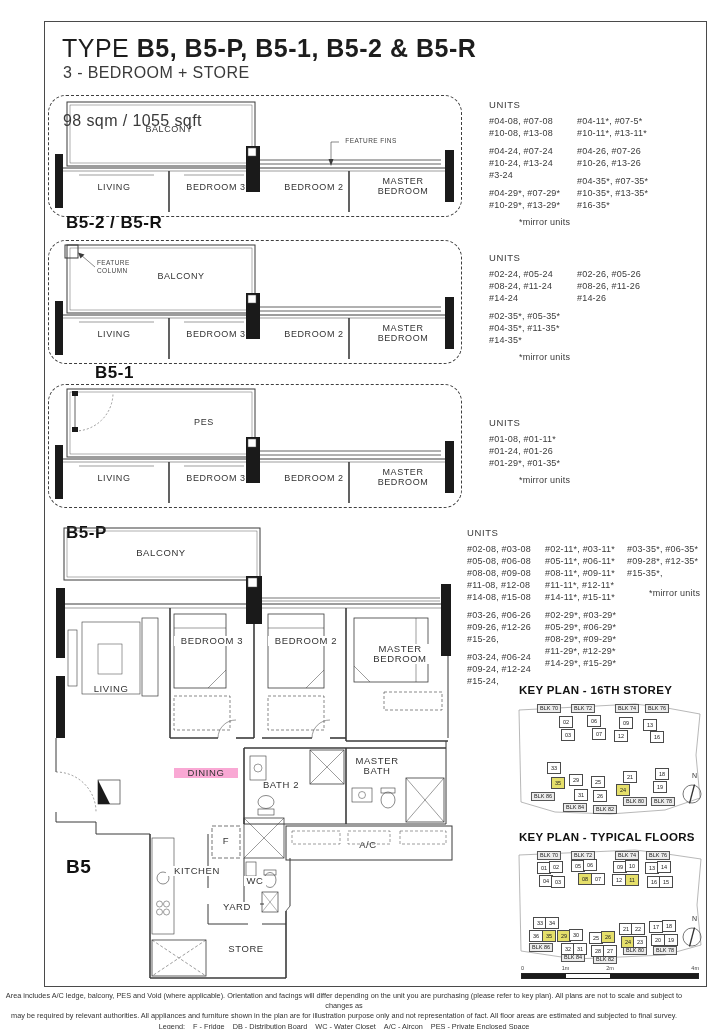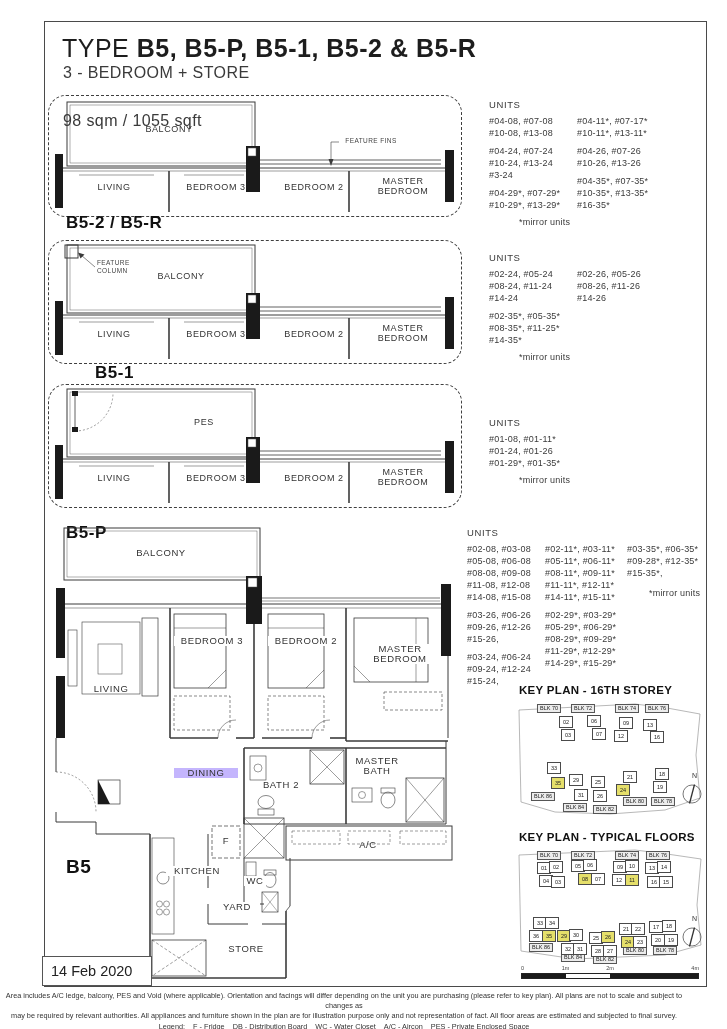--- a/index.html
+++ b/index.html
@@ -104,21 +104,21 @@
           <div class="u-line">#10-08, #13-08</div>
           <div class="u-gap"></div>
           <div class="u-line">#04-24, #07-24</div>
           <div class="u-line">#10-24, #13-24</div>
           <div class="u-line">#3-24</div>
           <div class="u-gap"></div>
           <div class="u-line">#04-29*, #07-29*</div>
           <div class="u-line">#10-29*, #13-29*</div>
         </div>
       <div class="ucol">
-          <div class="u-line">#04-11*, #07-17*</div>
+          <div class="u-line">#04-11*, #07-5*</div>
           <div class="u-line">#10-11*, #13-11*</div>
           <div class="u-gap"></div>
           <div class="u-line">#04-26, #07-26</div>
           <div class="u-line">#10-26, #13-26</div>
           <div class="u-gap"></div>
           <div class="u-line">#04-35*, #07-35*</div>
           <div class="u-line">#10-35*, #13-35*</div>
           <div class="u-line">#16-35*</div>
         </div>
     </div>
@@ -158,21 +158,21 @@
 
   <div class="units-block" style="left:489px;top:252px;">
     <div class="units-title">UNITS</div>
     <div class="ucols">
       <div class="ucol" style="width:88px;">
           <div class="u-line">#02-24, #05-24</div>
           <div class="u-line">#08-24, #11-24</div>
           <div class="u-line">#14-24</div>
           <div class="u-gap"></div>
           <div class="u-line">#02-35*, #05-35*</div>
-          <div class="u-line">#08-35*, #11-25*</div>
+          <div class="u-line">#04-35*, #11-35*</div>
           <div class="u-line">#14-35*</div>
         </div>
       <div class="ucol">
           <div class="u-line">#02-26, #05-26</div>
           <div class="u-line">#08-26, #11-26</div>
           <div class="u-line">#14-26</div>
         </div>
     </div>
     <div class="mirror-note">*mirror units</div>
   </div>
@@ -385,34 +385,33 @@
         <rect x="214" y="366" width="16" height="20" stroke-width="0.7"></rect>
         <line x1="214" y1="366" x2="230" y2="386" stroke-width="0.4"></line>
         <line x1="230" y1="366" x2="214" y2="386" stroke-width="0.4"></line>
       </g>
     </svg>
     <div class="rlabel" style="left:58px;top:22px;width:110px;">BALCONY</div>
     <div class="rlabel" style="left:28px;top:158px;width:70px;">LIVING</div>
     <div class="rlabel" style="left:126px;top:110px;width:76px;background:#fff;">BEDROOM 3</div>
     <div class="rlabel" style="left:220px;top:110px;width:76px;background:#fff;">BEDROOM 2</div>
     <div class="rlabel" style="left:316px;top:118px;width:72px;background:#fff;">MASTER BEDROOM</div>
-    <div class="rlabel" style="left:126px;top:242px;width:64px;background:#c4b5fd;">DINING</div>
+    <div class="rlabel" style="left:126px;top:242px;width:64px;background:#f9a8d4;">DINING</div>
     <div class="rlabel" style="left:206px;top:254px;width:54px;">BATH 2</div>
     <div class="rlabel" style="left:302px;top:230px;width:54px;">MASTER BATH</div>
     <div class="rlabel" style="left:300px;top:314px;width:40px;">A/C</div>
     <div class="rlabel" style="left:118px;top:340px;width:62px;background:#fff;">KITCHEN</div>
     <div class="rlabel" style="left:167px;top:310px;width:22px;">F</div>
     <div class="rlabel" style="left:196px;top:350px;width:22px;background:#fff;">WC</div>
     <div class="rlabel" style="left:166px;top:376px;width:46px;background:#fff;">YARD</div>
     <div class="rlabel" style="left:170px;top:418px;width:56px;">STORE</div>
     <div class="rlabel" style="left:52px;top:260px;width:20px;font-size:6.5px;color:#fff;">DB</div>
     <div id="b5-label">B5</div>
   </div>
 
-  <div id="date-box">14 Feb 2020</div>
 
   <div class="kp-title" style="top:684px;">KEY PLAN - 16TH STOREY</div>
   <div class="kp-map" style="top:700px;height:126px;">
     <svg width="191" height="126" viewBox="0 0 191 126" style="position:absolute;left:0;top:0;">
       <polygon points="4,10 120,4 152,8 185,14 181,55 185,98 150,110 95,114 40,112 6,102" fill="none" stroke="#999" stroke-width="0.7"></polygon>
     </svg>
     <div class="kp-n" style="top:72px;">N</div>
     <svg width="24" height="24" viewBox="0 0 24 24" style="position:absolute;right:2px;top:82px;">
       <circle cx="12" cy="12" r="9" fill="none" stroke="#555" stroke-width="0.8"></circle>
       <line x1="14.5" y1="2.5" x2="9.5" y2="21.5" stroke="#333" stroke-width="1.3"></line>

